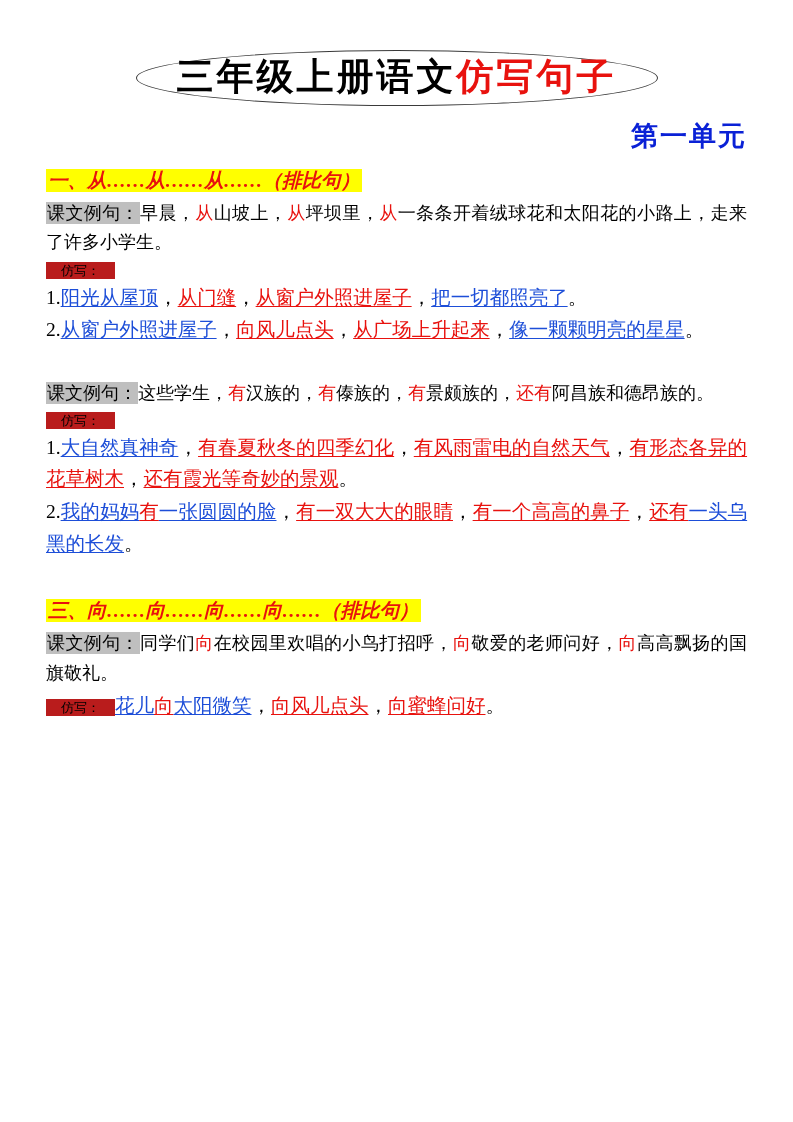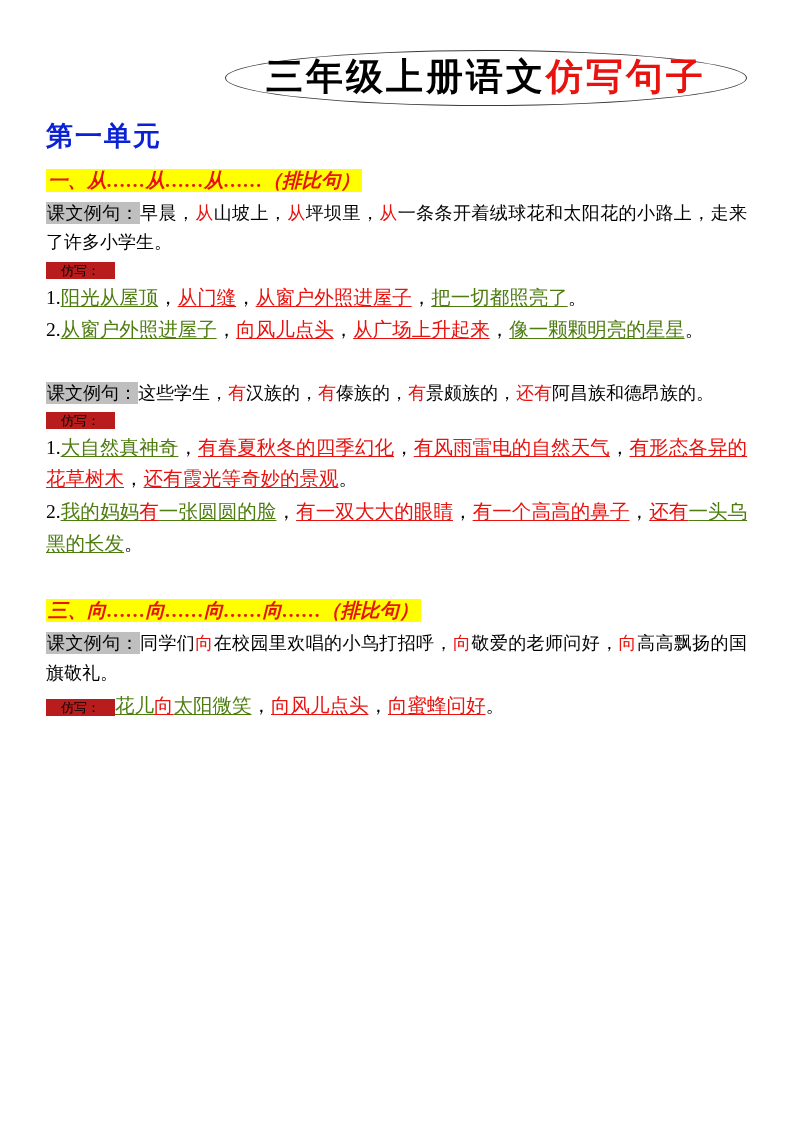--- a/index.html
+++ b/index.html
@@ -19,21 +19,21 @@
     width: 793px;
     height: 1122px;
     box-sizing: border-box;
     padding: 44px 46px 10px 46px;
     position: relative;
   }
 
   
   .title-wrap {
     display: flex;
-    justify-content: flex-end;
+    justify-content: center;
     margin-top: 6px;
     margin-bottom: 12px;
   }
   .title-oval {
     border: 1.6px solid #3a3a3a;
     border-radius: 50%/50%;
     padding: 7px 40px 10px 40px;
     display: inline-block;
     line-height: 1;
   }
@@ -42,21 +42,21 @@
     font-weight: bold;
     letter-spacing: 3px;
     white-space: nowrap;
     font-family: "DejaVu Serif", "Liberation Serif", serif;
   }
   .title-black { color: #000000; }
   .title-red { color: #e8120e; }
 
   
   .unit-heading {
-    text-align: left;
+    text-align: right;
     color: #0a21d6;
     font-size: 27px;
     font-weight: bold;
     letter-spacing: 2px;
     margin: 4px 0 12px 0;
   }
 
   
   .section-heading {
     font-size: 19.5px;
@@ -98,21 +98,21 @@
 
   
   .answer {
     font-size: 19.5px;
     line-height: 1.62;
     margin: 1px 0;
     text-align: justify;
   }
   .num { color: #000000; }
   .u-purple {
-    color: #4d7c0f;
+    color: #1d4ed8;
     text-decoration: underline;
     text-underline-offset: 2px;
   }
   .u-red {
     color: #e8120e;
     text-decoration: underline;
     text-underline-offset: 2px;
   }
   .p-black { color: #000000; }
 

